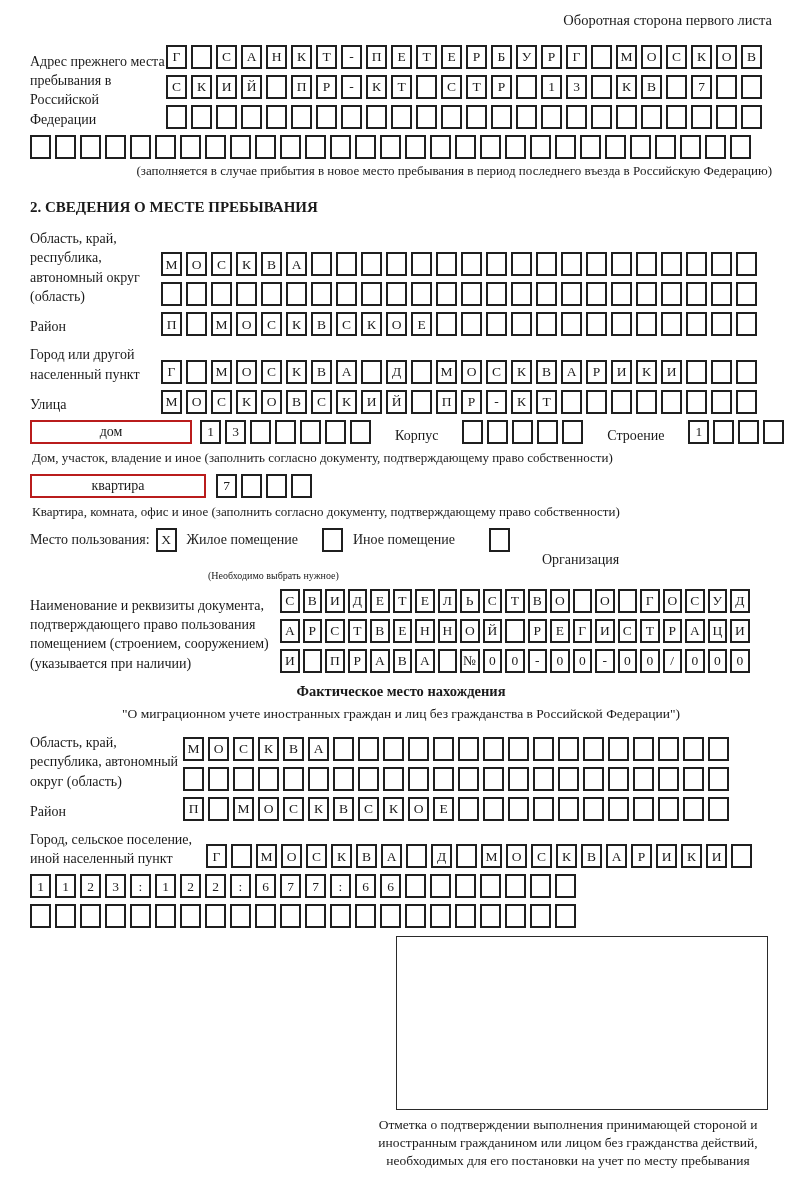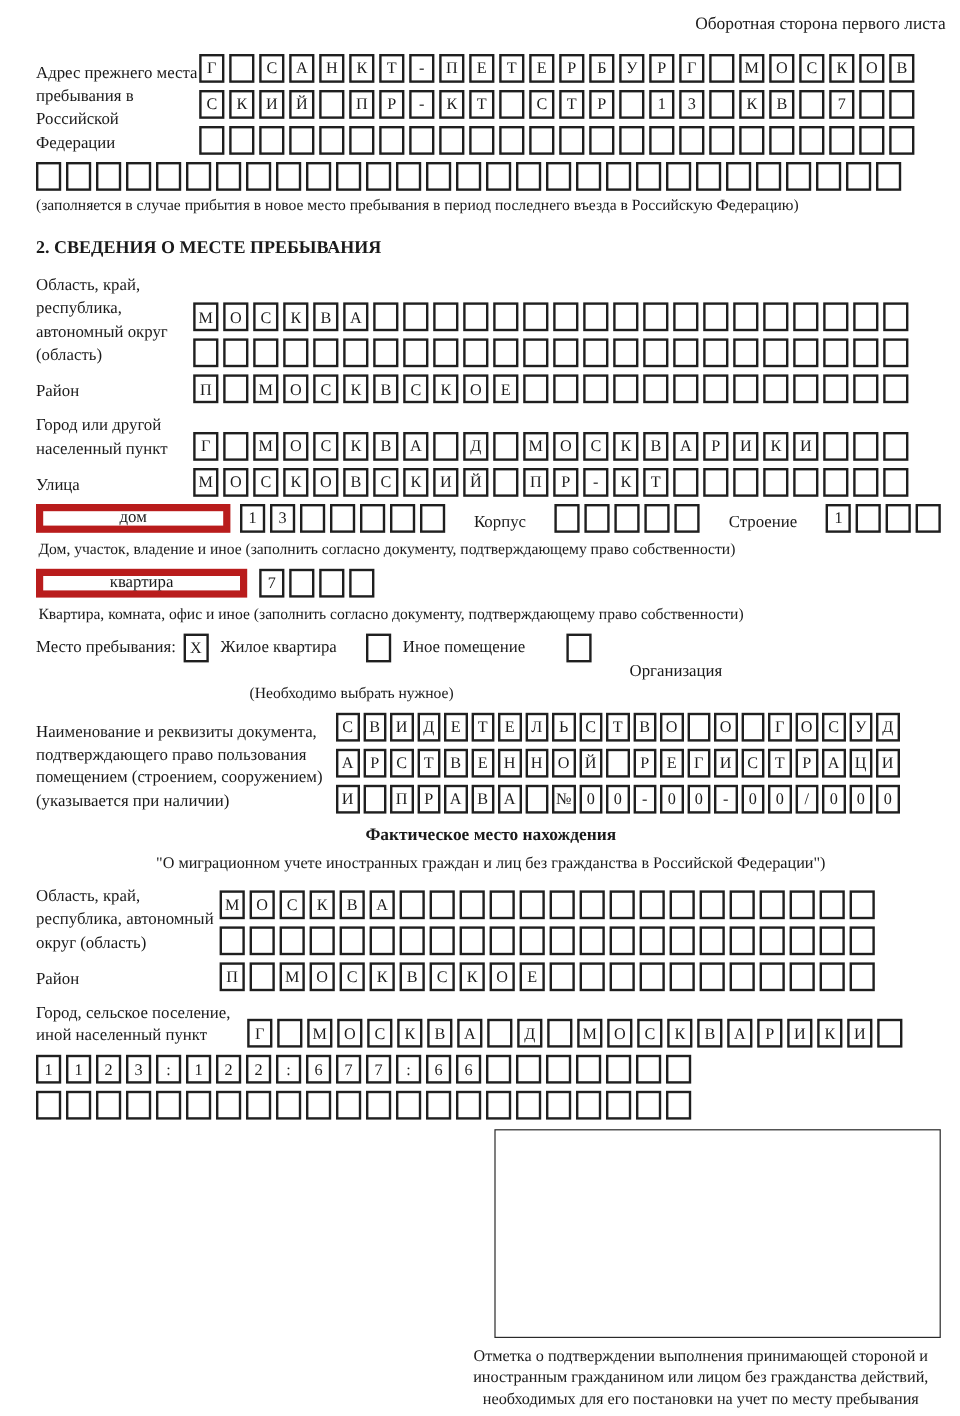--- a/index.html
+++ b/index.html
@@ -1,53 +1,53 @@
 <!DOCTYPE html>
 <html><head>
 <meta charset="utf-8">
 <style>
   html,body{margin:0;padding:0;}
   body{
     width:800px;height:1180px;background:#ffffff;color:#1a1a1a;
     font-family:"Liberation Serif", serif;overflow:hidden;
   }
-  .sheet{box-sizing:border-box;width:800px;height:1180px;padding:12px 12px 10px 30px;}
+  .sheet{box-sizing:border-box;width:800px;height:1180px;padding:12px 28px 10px 30px;}
   .hdr{ text-align:right;font-size:14.5px;margin-bottom:16px;}
   .frow{display:flex;align-items:flex-end;margin-bottom:6px;}
   .lbl{font-size:14px;line-height:1.38;flex:none;padding-top:3px;}
   .lbl-prev{width:136px;}
   .lbl-s2{width:131px;}
   .lbl-doc{width:250px;}
   .lbl-f1{width:153px;}
   .lbl-f2{width:176px;}
   .rows{display:flex;flex-direction:column;gap:6px;}
   .cells-row{display:flex;gap:4px;}
   .cell{
     box-sizing:border-box;flex:none;width:21px;height:24px;
     border:2px solid #1f1f1f;display:inline-flex;align-items:center;justify-content:center;
     font-size:13.5px;line-height:1;background:#fff;
   }
   .cells-row.tight{gap:3px;}
   .cells-row.tight .cell{width:19.5px;}
-  .note{font-size:13px;text-align:left;margin:2px 0 20px 0;}
+  .note{font-size:13px;text-align:right;margin:2px 0 20px 0;}
   .note-left{font-size:13px;margin:0 0 8px 2px;font-family:Liberation Serif, serif;}
   .sec-title{font-size:15px;font-weight:bold;text-align:left;margin:6px 0 10px 0;}
   .sub-title{font-size:14.5px;font-weight:bold;text-align:center;margin:10px 0 6px 0;}
   .center-note{font-size:13.5px;text-align:center;margin:0 0 3px 0;}
   .titled-box{
-    box-sizing:border-box;border:6px solid #b91c1c;height:24px;flex:none;
+    box-sizing:border-box;border:2px solid #b91c1c;height:24px;flex:none;
     display:flex;align-items:center;justify-content:center;font-size:14px;background:#fff;
   }
   .box-dom{width:162px;margin-right:8px;}
   .box-kv{width:176px;margin-right:10px;}
   .inline-lbl{font-size:14px;padding-top:4px;flex:none;}
   .mlr{margin:0 24px;}
   .stay-row{display:flex;align-items:flex-start;margin-bottom:2px;}
   .stay-row .cell{margin:0 10px 0 6px;}
-  .stay-note{font-size:13px;margin:0 0 8px 178px;}
+  .stay-note{font-size:10px;margin:0 0 8px 178px;}
   .stamp-wrap{display:flex;justify-content:flex-end;margin-top:8px;}
   .stamp-box{box-sizing:border-box;width:372px;height:174px;border:1.6px solid #2a2a2a;margin-right:4px;}
   .stamp-note{width:408px;margin:6px 0 0 auto;font-size:13.5px;text-align:center;line-height:1.32;}
 </style>
 </head>
 <body>
 
 <div class="sheet">
 
   <div class="hdr">Оборотная сторона первого листа</div>
@@ -352,23 +352,23 @@
     <div class="cells-row">
         <span class="cell">7</span>
         <span class="cell"></span>
         <span class="cell"></span>
         <span class="cell"></span>
       </div>
   </div>
   <div class="note-left">Квартира, комната, офис и иное (заполнить согласно документу, подтверждающему право собственности)</div>
 
   <div class="stay-row">
-    <div class="inline-lbl">Место пребывания:</div>
+    <div class="inline-lbl">Место пользования:</div>
     <span class="cell">X</span>
-    <div class="inline-lbl">Жилое квартира</div>
+    <div class="inline-lbl">Жилое помещение</div>
     <span class="cell" style="margin-left:24px;"></span>
     <div class="inline-lbl">Иное помещение</div>
     <span class="cell" style="margin-left:34px;"></span>
     <div class="inline-lbl" style="margin-left:22px;margin-top:20px;">Организация</div>
   </div>
   <div class="stay-note">(Необходимо выбрать нужное)</div>
 
   <div class="frow">
     <div class="lbl lbl-doc">Наименование и реквизиты документа, подтверждающего право пользования помещением (строением, сооружением) (указывается при наличии)</div>
     <div class="rows">

